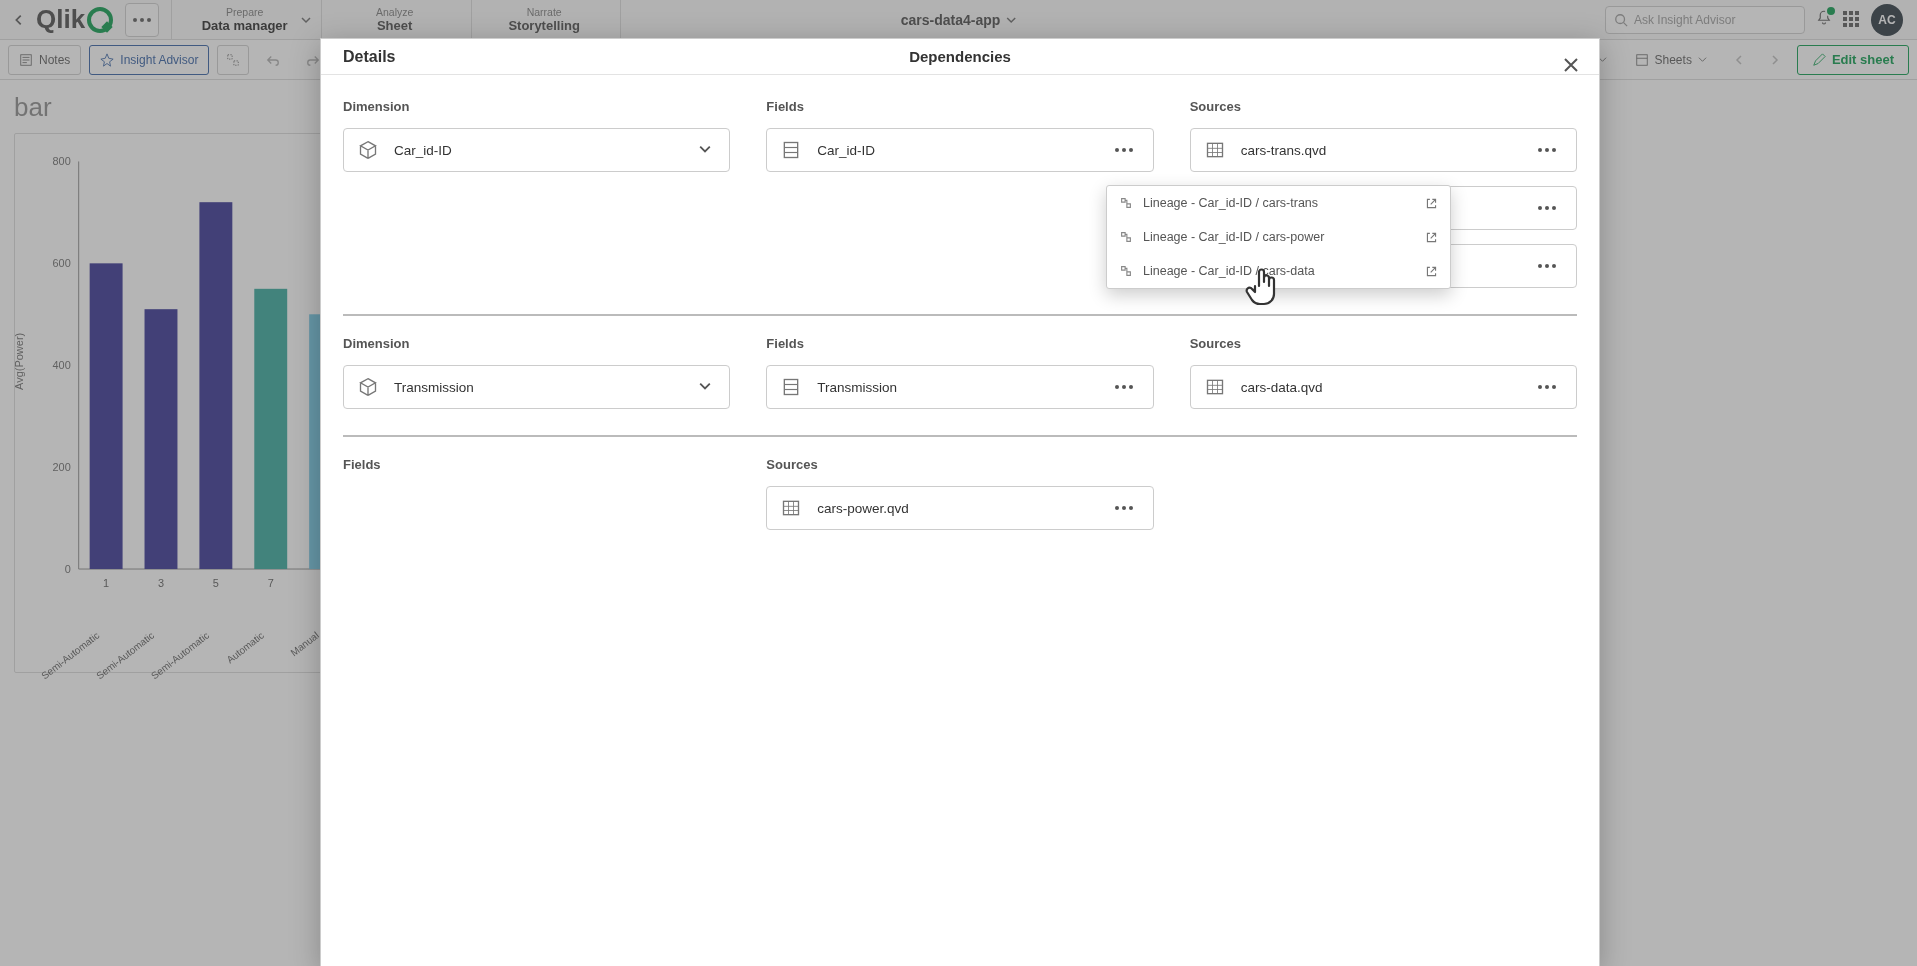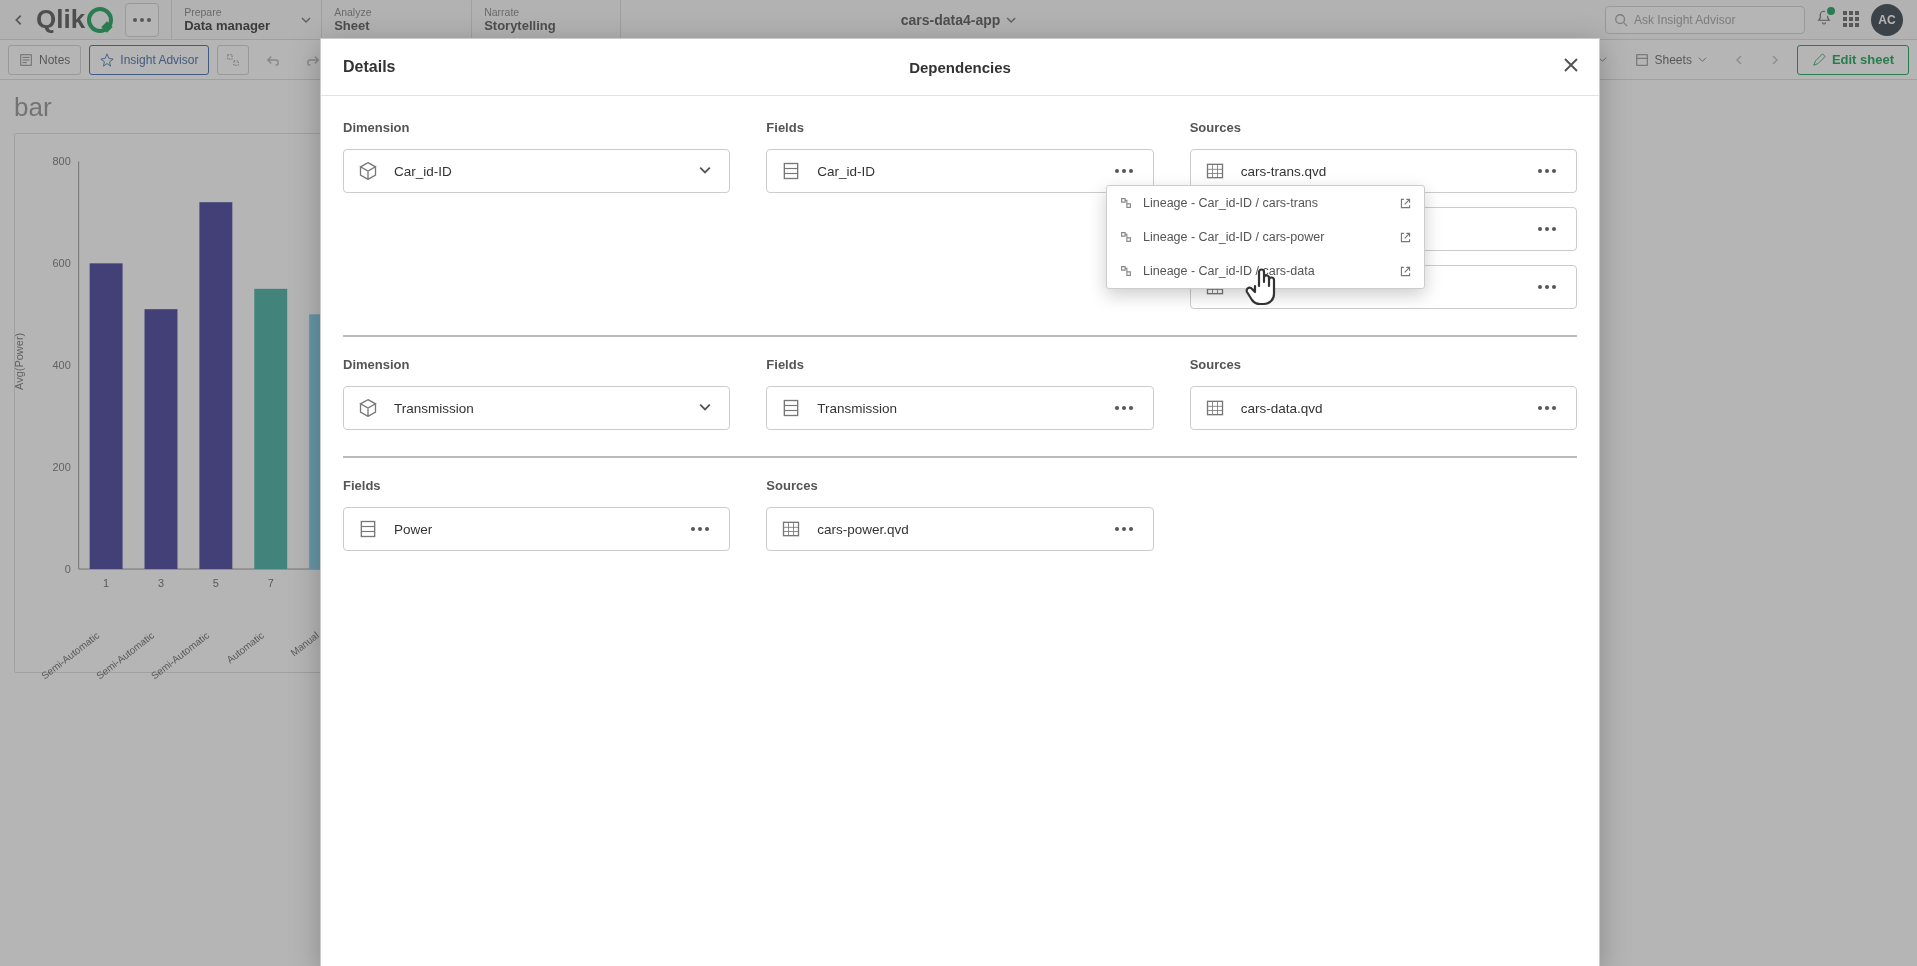--- a/index.html
+++ b/index.html
@@ -43,21 +43,21 @@
     width: 8px; height: 8px; background: #009845;
     transform: rotate(45deg);
   }
   .triple-dot-btn {
     width: 34px; height: 34px; border: 1px solid #ccc; border-radius: 4px;
     display: flex; align-items: center; justify-content: center;
     margin-left: 12px; cursor: pointer; background: #fff;
   }
   .hdots { display:flex; gap:3px;}
   .hdots span { width:4px;height:4px;border-radius:50%;background:#555;}
-  .nav-tabs { display: flex; margin-left: 12px; height: 100%; }
+  .nav-tabs { display: flex; margin-left: 12px; height: 100%; text-align: center; }
   .nav-tab {
     border-left: 1px solid #d9d9d9;
     padding: 4px 16px 4px 12px;
     display: flex; flex-direction: column; justify-content: center;
     min-width: 150px; position: relative; cursor: pointer;
   }
   .nav-tab:last-child { border-right: 1px solid #d9d9d9; }
   .nav-tab .small { font-size: 10.5px; color: #777; line-height: 1.2;}
   .nav-tab .big { font-size: 13px; color: #444; font-weight: 700;}
   .nav-tab.active .big { color: #222; }
@@ -134,21 +134,21 @@
   
   .modal-backdrop {
     position:absolute; inset:0; background:rgba(90,90,90,0.45);
   }
   .modal {
     position:absolute; left:320px; top:38px; width:1280px; height:930px;
     background:#fff; border:1px solid #ccc; box-shadow:0 6px 28px rgba(0,0,0,0.25);
     display:flex; flex-direction:column;
   }
   .modal-header {
-    height:57px; border-bottom:1px solid #e3e3e3; display:flex; align-items:center;
+    height:36px; border-bottom:1px solid #e3e3e3; display:flex; align-items:center;
     padding: 0 22px; position:relative;
   }
   .modal-header h2 { font-size:16px; font-weight:700; color:#333;}
   .modal-header .center-title {
     position:absolute; left:50%; transform:translateX(-50%);
     font-size:15px; font-weight:700; color:#333;
   }
   .modal-close {
     position:absolute; right:14px; top:12px; cursor:pointer;
     font-size:22px; color:#555; width:28px;height:28px;
@@ -170,21 +170,21 @@
   .pill:last-child{margin-bottom:0;}
   .pill .icon-box {
     width:28px;height:28px; display:flex;align-items:center;justify-content:center;
     color:#666;
   }
   .pill .label { font-size:13.5px; color:#333; flex:1;}
   .pill .tail { width:28px; text-align:center; color:#666;}
 
   
   .lineage-menu {
-    position:absolute; top:185px; left:1106px; width:319px;
+    position:absolute; top:185px; left:1106px; width:345px;
     background:#fff; border:1px solid #ccc; border-radius:3px;
     box-shadow: 0 6px 18px rgba(0,0,0,0.2); z-index:50;
   }
   .lineage-item {
     height:34px; display:flex; align-items:center; padding:0 12px;
     gap:10px; cursor:pointer; font-size:12.5px; color:#555;
   }
   .lineage-item .ext { margin-left:auto; color:#777;}
 
   
@@ -534,37 +534,20 @@
                 <span></span>
                 <span></span>
               </div>
             </div>
     </div>
       </div>
       </div>
       <div class="dep-row">
       <div>
         <div class="col-head">Fields</div>
-        <div class="pill">
-      <div class="icon-box">
-              <svg width="20" height="20" viewBox="0 0 24 24">
-                <rect x="4" y="3" width="16" height="18" stroke="#777" stroke-width="1.6" fill="none"></rect>
-                <line x1="4" y1="9" x2="20" y2="9" stroke="#777" stroke-width="1.4"></line>
-                <line x1="4" y1="15" x2="20" y2="15" stroke="#777" stroke-width="1.4"></line>
-              </svg>
-            </div>
-      <div class="label">Power</div>
-      <div class="tail">
-              <div class="hdots">
-                <span></span>
-                <span></span>
-                <span></span>
-              </div>
-            </div>
-    </div>
       </div>
       <div>
         <div class="col-head">Sources</div>
         <div class="pill">
       <div class="icon-box">
               <svg width="20" height="20" viewBox="0 0 24 24">
                 <rect x="3" y="4" width="18" height="16" stroke="#777" stroke-width="1.6" fill="none"></rect>
                 <line x1="3" y1="10" x2="21" y2="10" stroke="#777"></line>
                 <line x1="3" y1="15" x2="21" y2="15" stroke="#777"></line>
                 <line x1="9" y1="4" x2="9" y2="20" stroke="#777"></line>

